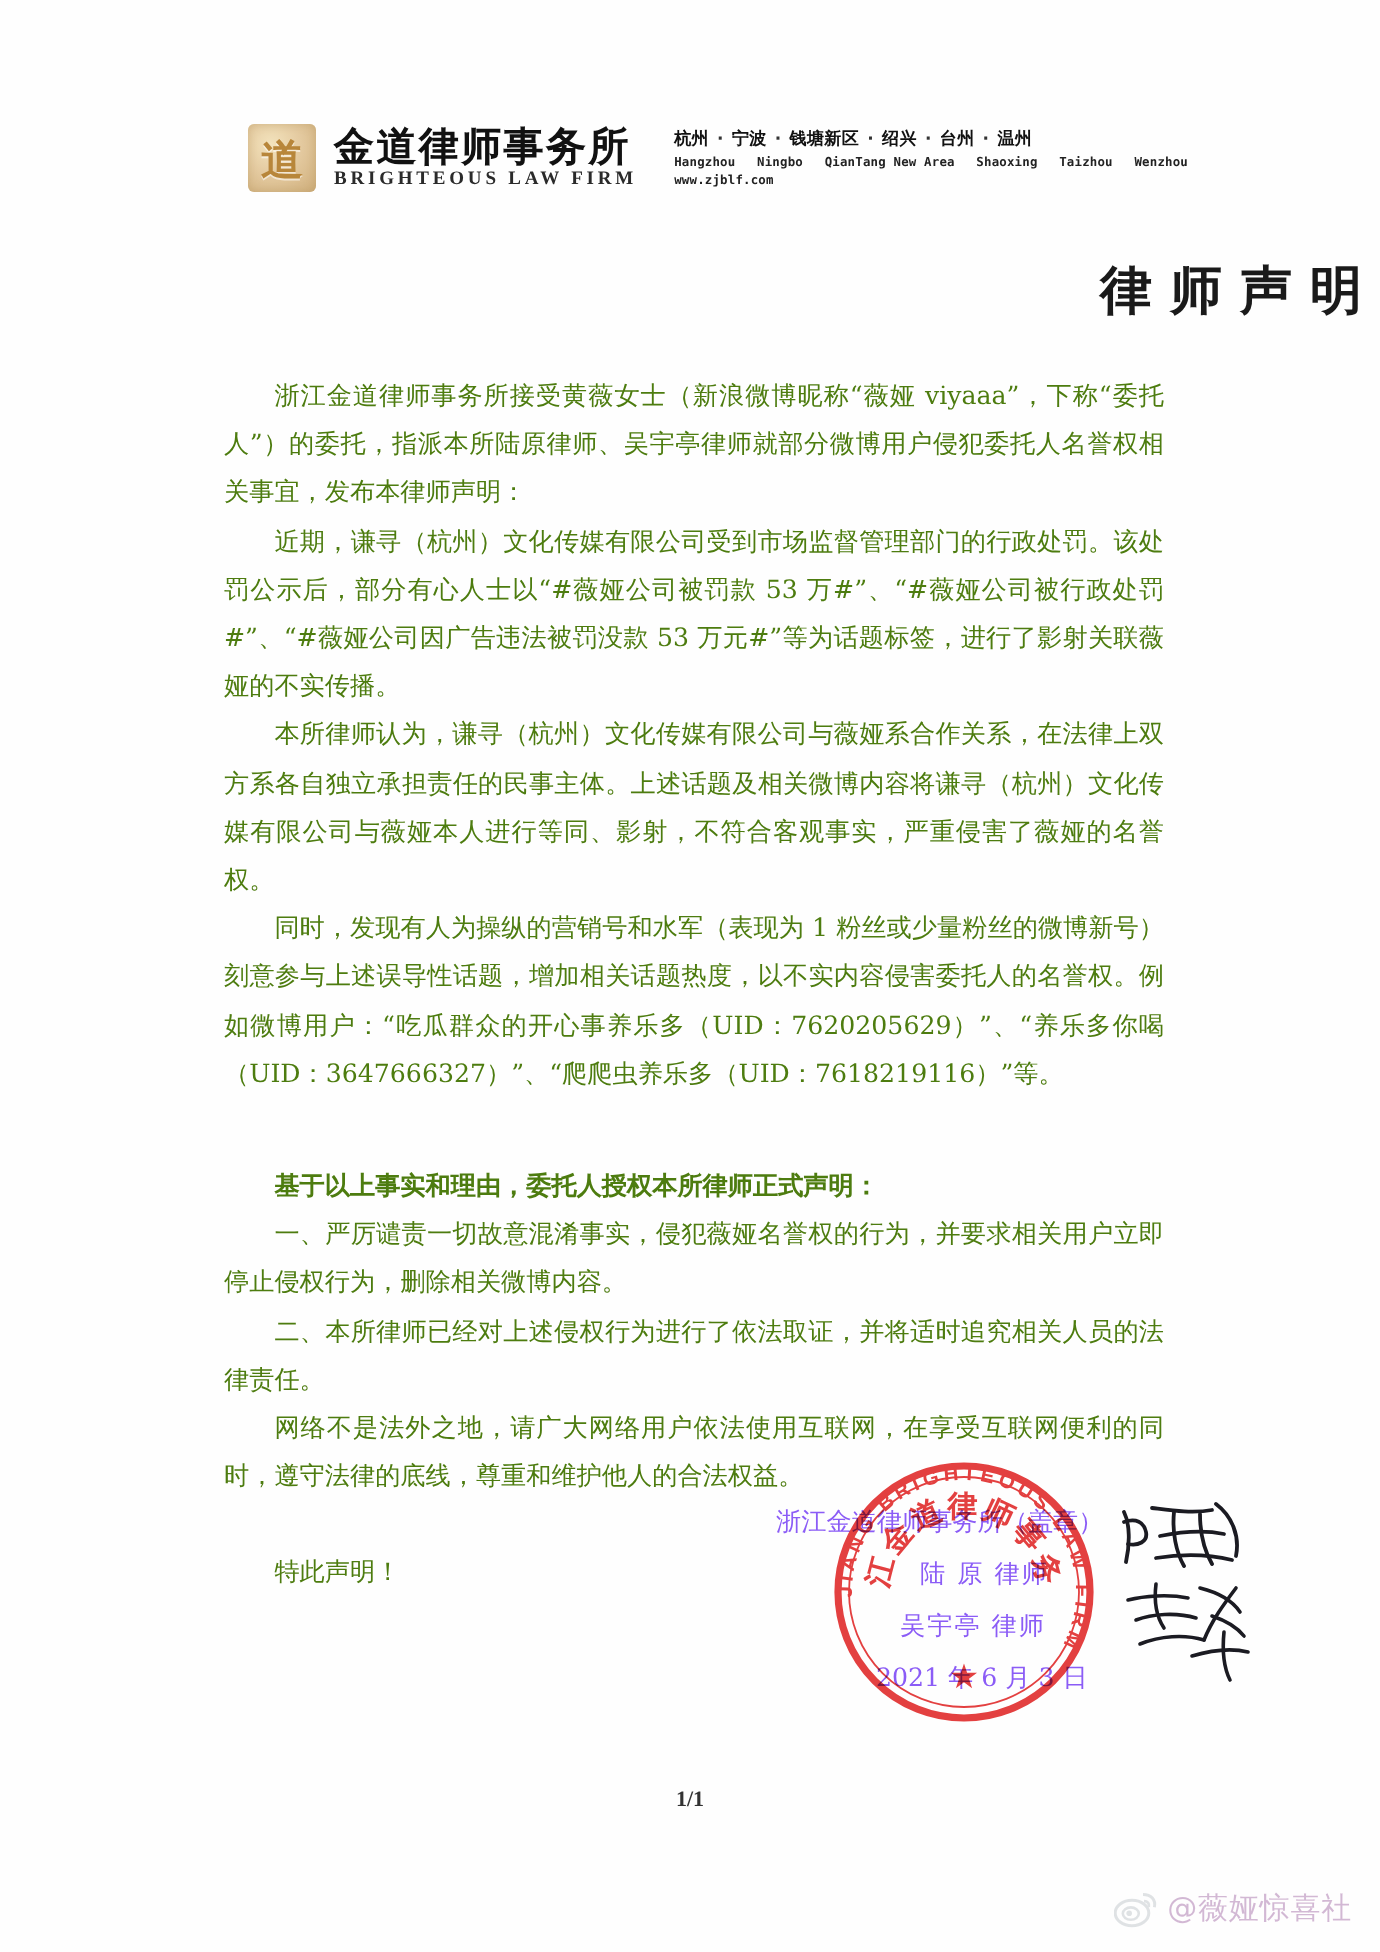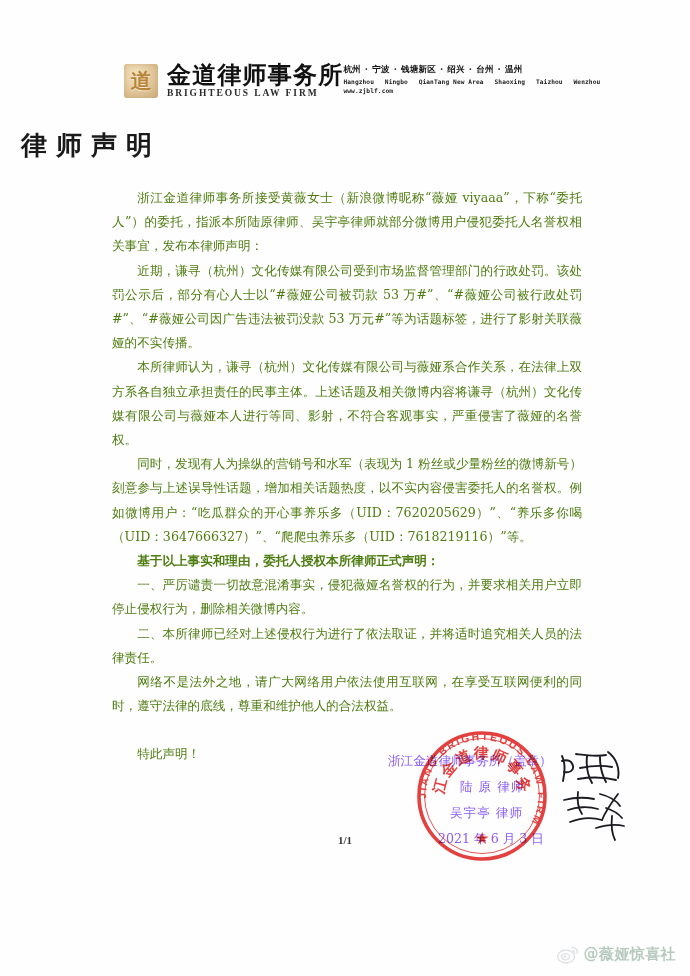--- a/index.html
+++ b/index.html
@@ -58,21 +58,21 @@
     font-family: "DejaVu Serif", serif;
     font-size: 21px;
     font-weight: 700;
     color: #b8863a;
     line-height: 1;
     text-shadow: 0 1px 0 rgba(255,255,255,0.55);
   }
   .logo-text { line-height: 1.05; }
   .firm-cn {
     font-family: "DejaVu Serif", "Liberation Serif", serif;
-    font-size: 24px;
+    font-size: 20px;
     font-weight: 700;
     letter-spacing: 1.2px;
     color: #111;
     white-space: nowrap;
   }
   .firm-en {
     font-family: "Liberation Serif", serif;
     font-size: 9.5px;
     font-weight: 700;
     letter-spacing: 1.9px;
@@ -112,21 +112,21 @@
     color: #222;
     margin-top: 2px;
     letter-spacing: 0.1px;
   }
 
   
   #doc-title {
     position: absolute;
     top: 128px;
     left: 12px; right: 0;
-    text-align: left;
+    text-align: right;
     font-family: "DejaVu Serif", "Liberation Serif", serif;
     font-size: 26px;
     font-weight: 700;
     letter-spacing: 9px;
     text-indent: 9px;
     color: #1a1a1a;
   }
 
   
   #body-copy {
@@ -138,21 +138,21 @@
     font-size: 12.6px;
     line-height: 24.2px;
     color: #4d7c0f;
     text-align: justify;
     text-justify: inter-character;
   }
   #body-copy p {
     margin: 0;
     text-indent: 2em;
   }
-  #body-copy p.bold { font-weight: 700; }
+  #body-copy p.bold { font-weight: 700; margin-top: 32px; }
   #body-copy p.spacer-before { margin-top: 24px; }
 
   
   #sign-block {
     position: absolute;
     top: 748px;
     left: 388px;
     width: 205px;
     font-family: "DejaVu Serif", "Liberation Serif", serif;
     font-size: 12.6px;
@@ -184,21 +184,21 @@
     left: 556px;
     top: 748px;
     width: 76px;
     height: 98px;
     z-index: 5;
   }
 
   
   #page-number {
     position: absolute;
-    top: 834px;
+    top: 894px;
     left: 0; right: 0;
     text-align: center;
     font-family: "Liberation Serif", serif;
     font-size: 11px;
     font-weight: 700;
     color: #333;
   }
 
   
   #watermark {
@@ -206,22 +206,22 @@
     right: 14px;
     bottom: 12px;
     display: flex;
     align-items: center;
     gap: 5px;
     opacity: 0.30;
   }
   #watermark .wm-text {
     font-family: "DejaVu Sans", sans-serif;
     font-size: 15px;
-    font-weight: 700;
-    color: #14532d;
+    font-weight: 400;
+    color: #701a75;
     letter-spacing: 0.4px;
     white-space: nowrap;
   }
 </style>
 </head>
 <body>
 
 <div id="page">
 
   <div id="letterhead">

